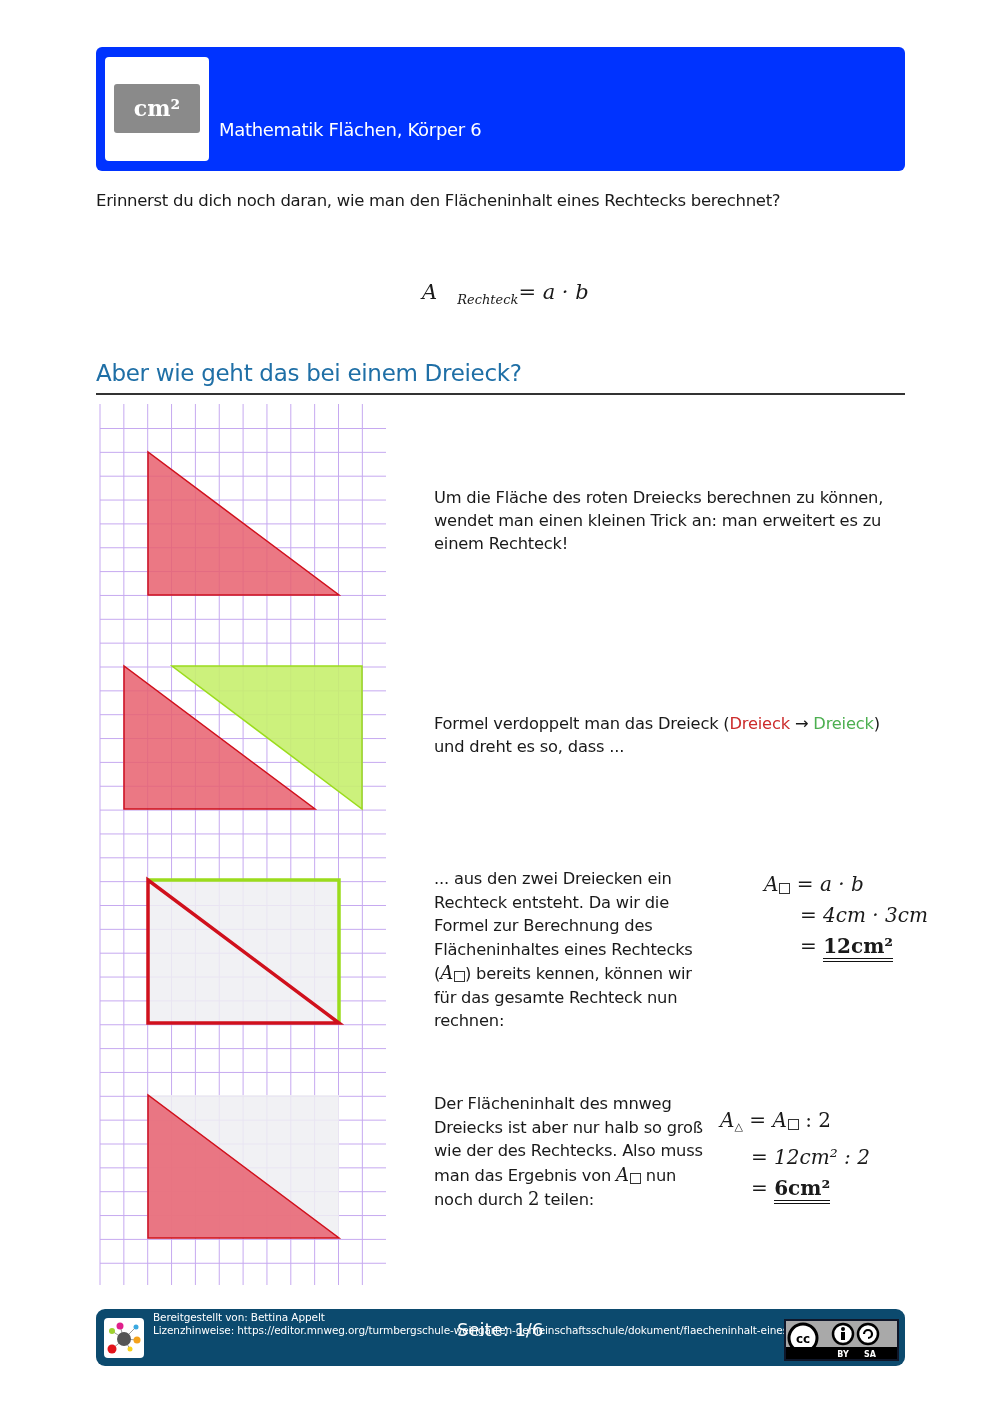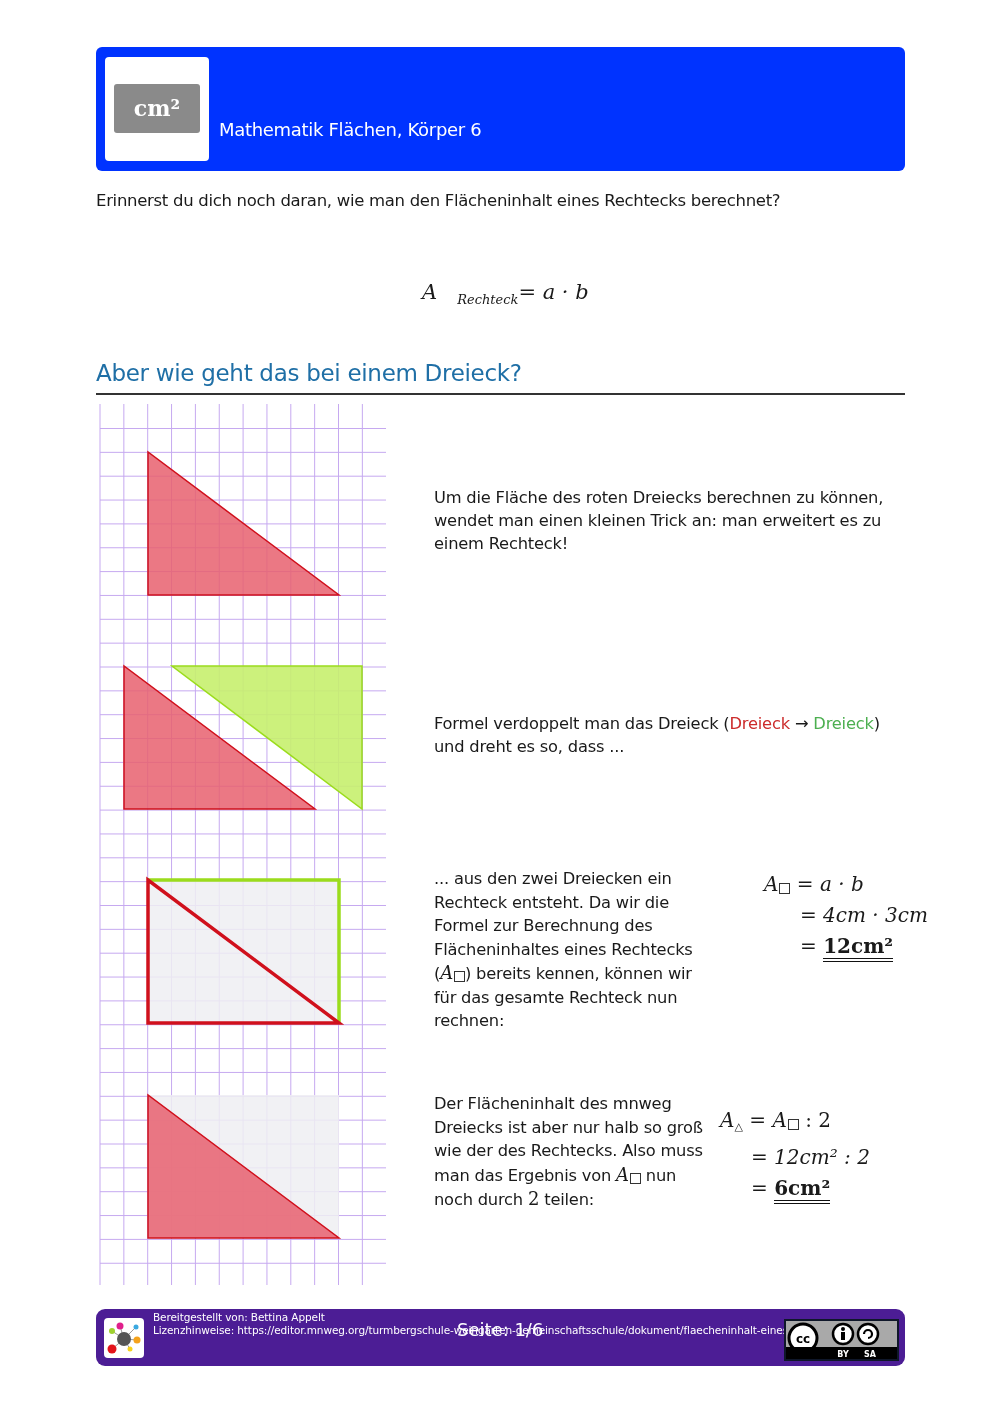--- a/index.html
+++ b/index.html
@@ -18,21 +18,21 @@
   .section-rule { position:absolute; left:96px; top:393px; width:809px; height:2px; background:#333; }
   .grid-svg { position:absolute; left:0; top:0; }
   .para { position:absolute; font-size:16.3px; line-height:23px; letter-spacing:-0.2px; }
   .red { color:#cc2b2b; }
   .green { color:#4caf50; }
   .mathlines { position:absolute; font-family:"DejaVu Serif", serif; font-size:20px; line-height:31px; }
   .mathlines i { font-style:italic; }
   .dbl { border-bottom:4px double #111; font-weight:bold; font-style:normal; }
   .sq { display:inline-block; width:9px; height:9px; border:1px solid #333; vertical-align:-3px; margin-left:1px; }
   .tri { font-size:11px; vertical-align:-3px; }
-  .footer { position:absolute; left:96px; top:1309px; width:809px; height:57px; background:#4c1d95; border-radius:9px; color:#fff; }
+  .footer { position:absolute; left:96px; top:1309px; width:809px; height:57px; background:#0c4a6e; border-radius:9px; color:#fff; }
   .f-logo { position:absolute; left:8px; top:9px; width:40px; height:40px; background:#fff; border-radius:4px; }
   .f-lines { position:absolute; left:57px; top:2px; font-size:10.5px; line-height:13px; letter-spacing:-0.1px; white-space:nowrap; width:633px; overflow:hidden; }
   .f-page { position:absolute; left:361px; top:10px; font-size:18px; }
   .cc { position:absolute; left:688px; top:10px; width:111px; height:38px; background:#a9a9a9; border:2px solid #0f172a; }
 </style>
 </head>
 <body>
 
 <div class="header">
   <div class="logo-box">

